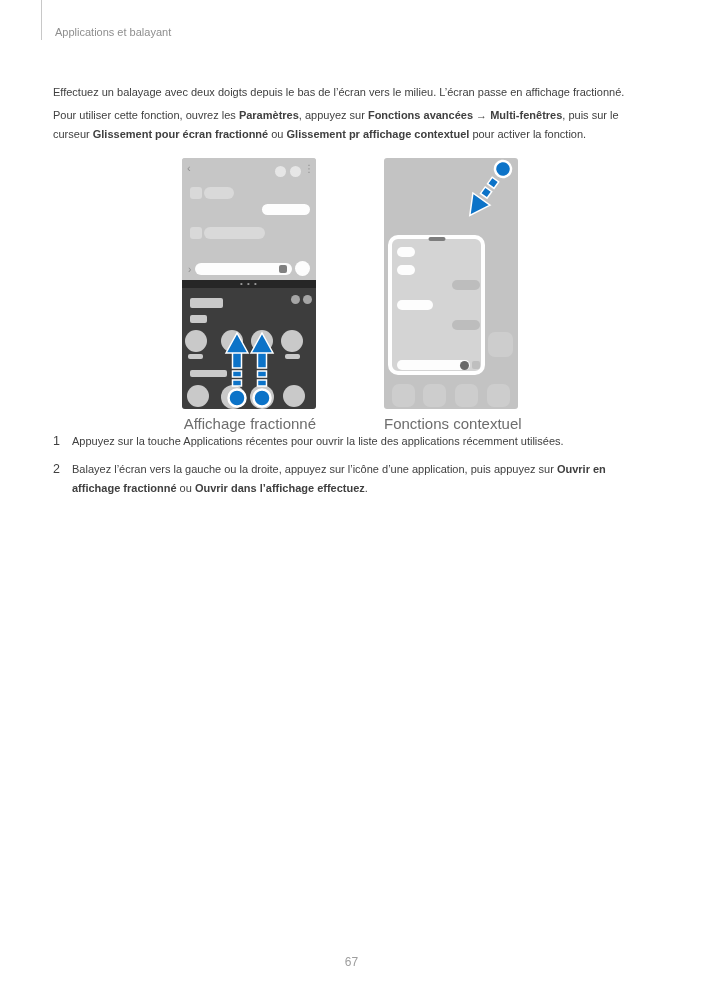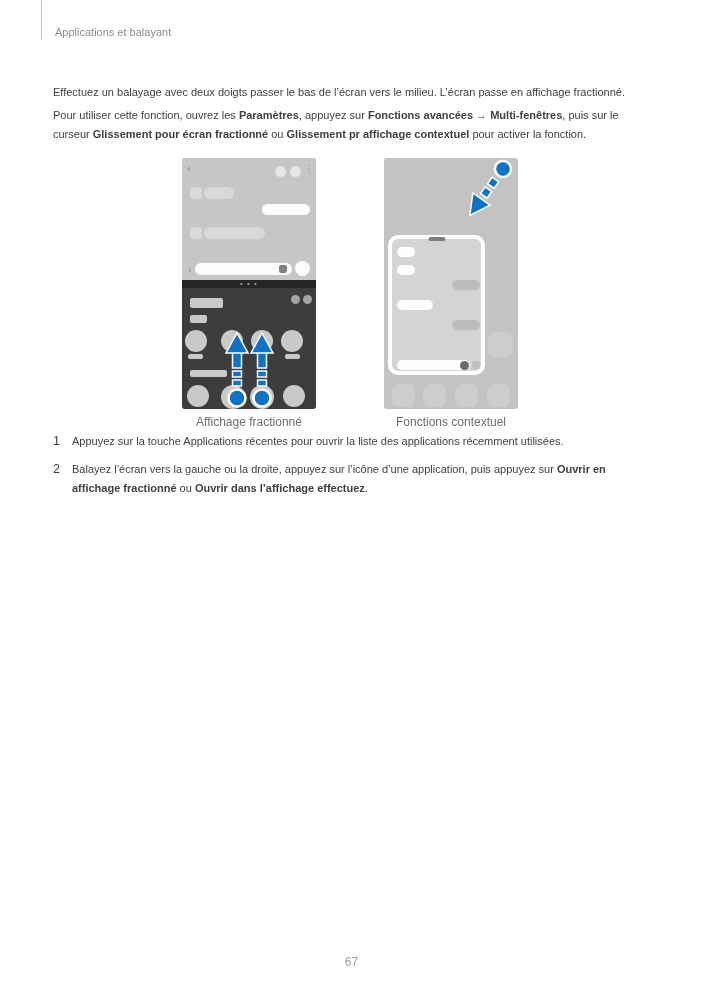--- a/index.html
+++ b/index.html
@@ -14,21 +14,21 @@
   .content{position:absolute;left:53px;top:83px;width:598px;}
   .section-title{font-size:17.5px;line-height:22px;font-weight:700;color:var(--rose);margin:0 0 12px 0;letter-spacing:-0.2px;}
   .section-title.second{margin-top:38px;margin-bottom:18px;}
   p.body{font-size:11px;line-height:19px;margin:0 0 4px 0;color:#404040;}
   .b{font-weight:700;}
   
   .figure{position:relative;height:274px;margin-top:14px;}
   .phone{position:absolute;top:0;width:134px;height:251px;border-radius:3px;overflow:hidden;}
   .phone-left{left:129px;background:#c6c6c6;}
   .phone-right{left:331px;background:#c3c3c3;}
-  .caption{position:absolute;top:257px;width:134px;text-align:center;font-size:12px;color:#6d6d6d;white-space:nowrap;}
+  .caption{position:absolute;top:257px;width:134px;text-align:right;font-size:15px;color:#6d6d6d;white-space:nowrap;}
   .caption-left{left:129px;}
   .caption-right{left:331px;}
   .abs{position:absolute;}
   .pill{border-radius:6px;}
   .round{border-radius:50%;}
   
   .chat{position:absolute;left:0;top:0;width:134px;height:122px;background:#c6c6c6;}
   .chat .glyph{position:absolute;color:#8f8f8f;font-size:11px;line-height:11px;}
   .lgray{background:#d9d9d9;}
   .white{background:#fdfdfd;}
@@ -54,21 +54,21 @@
 </style>
 </head>
 <body>
 
 <div class="header-rule"></div>
 <div class="header-text">Applications et balayant</div>
 
 <div class="content">
 
 
-  <p class="body"><span>Effectuez un balayage avec deux doigts passer le bas de l’écran vers le milieu. L’écran passe en affichage fractionné.</span></p>
+  <p class="body"><span>Effectuez un balayage avec deux doigts depuis le bas de l’écran vers le milieu. L’écran passe en affichage fractionné.</span></p>
   <p class="body"><span>Pour utiliser cette fonction, ouvrez les </span><span class="b">Paramètres</span><span>, appuyez sur </span><span class="b">Fonctions avancées</span><span class="b"> → </span><span class="b">Multi-fenêtres</span><span>, puis sur le curseur </span><span class="b">Glissement pour écran fractionné</span><span> ou </span><span class="b">Glissement pr affichage contextuel</span><span> pour activer la fonction.</span></p>
 
   <div class="figure">
 
     <div class="phone phone-left">
       <div class="chat">
         <span class="glyph" style="left:5px;top:5px;">‹</span>
         <div class="abs round" style="left:93px;top:8px;width:11px;height:11px;background:#e6e6e6;"></div>
         <div class="abs round" style="left:108px;top:8px;width:11px;height:11px;background:#e6e6e6;"></div>
         <span class="glyph" style="left:122px;top:5px;font-size:10px;">⋮</span>

